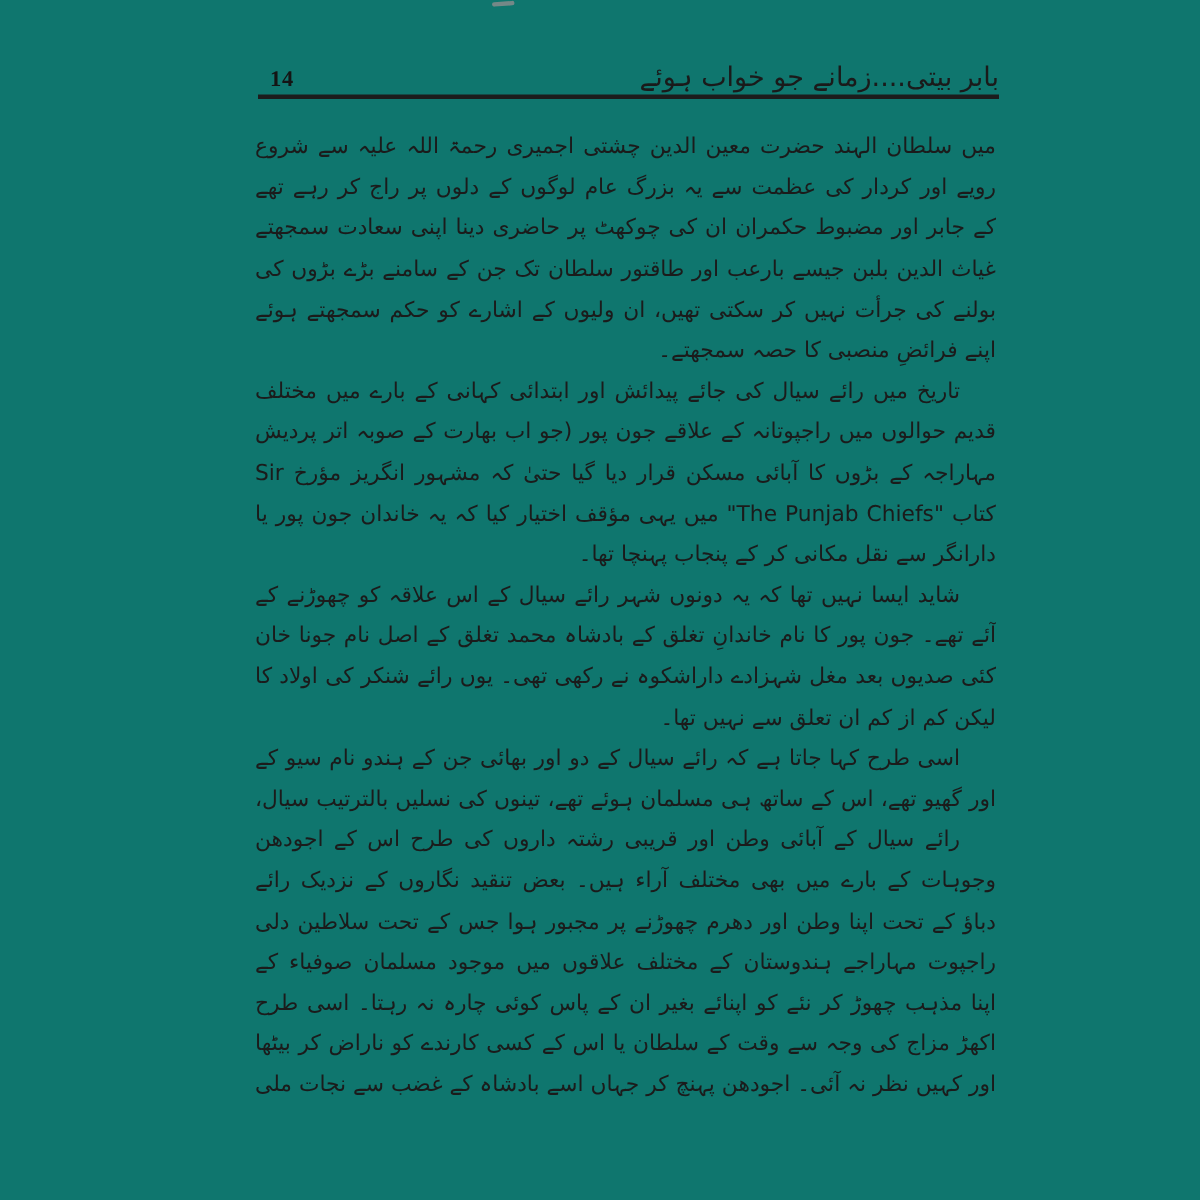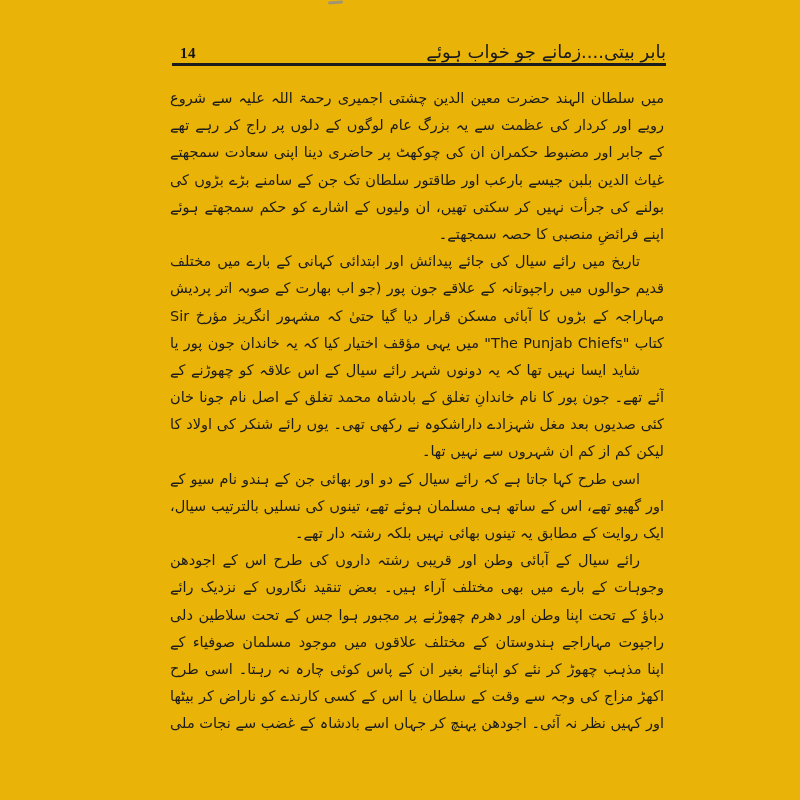--- a/index.html
+++ b/index.html
@@ -7,21 +7,21 @@
     padding: 0;
     width: 800px;
     height: 800px;
     background: #fdfdfd;
     font-family: "DejaVu Sans", sans-serif;
     overflow: hidden;
   }
   .scan-page {
     position: absolute;
     inset: 0;
-    background: #eab308;
+    background: #0f766e;
   }
   
   .speck {
     position: absolute;
     top: 1px;
     left: 328px;
     width: 15px;
     height: 3px;
     background: #8d8d8d;
     border-radius: 2px;
@@ -101,27 +101,27 @@
       <div class="tline">میں سلطان الہند حضرت معین الدین چشتی اجمیری رحمۃ اللہ علیہ سے شروع ہوا تھا۔ جہاں اپنے انسان دوست</div>
       <div class="tline">رویے اور کردار کی عظمت سے یہ بزرگ عام لوگوں کے دلوں پر راج کر رہے تھے وہیں دلی کے خاندانِ غلاماں</div>
       <div class="tline">کے جابر اور مضبوط حکمران ان کی چوکھٹ پر حاضری دینا اپنی سعادت سمجھتے تھے۔ شمس الدین التمش سے لے کر</div>
       <div class="tline">غیاث الدین بلبن جیسے بارعب اور طاقتور سلطان تک جن کے سامنے بڑے بڑوں کی آنکھیں اٹھنے اور زبانیں</div>
       <div class="tline">بولنے کی جرأت نہیں کر سکتی تھیں، ان ولیوں کے اشارے کو حکم سمجھتے ہوئے سر تسلیم خم کرتے اور اسے پورا کرنا</div>
       <div class="tline endline">اپنے فرائضِ منصبی کا حصہ سمجھتے۔</div>
       <div class="tline indent">تاریخ میں رائے سیال کی جائے پیدائش اور ابتدائی کہانی کے بارے میں مختلف آراء ملتی ہیں۔</div>
       <div class="tline">قدیم حوالوں میں راجپوتانہ کے علاقے جون پور (جو اب بھارت کے صوبہ اتر پردیش کا حصہ ہے) کو اس</div>
       <div class="tline">مہاراجہ کے بڑوں کا آبائی مسکن قرار دیا گیا حتیٰ کہ مشہور انگریز مؤرخ Sir Henry Griffin نے اپنی</div>
       <div class="tline">کتاب "The Punjab Chiefs" میں یہی مؤقف اختیار کیا کہ یہ خاندان جون پور یا وہاں سے قریبی جگہ</div>
+      <div class="tline endline">دارانگر سے نقل مکانی کر کے پنجاب پہنچا تھا۔</div>
       <div class="tline indent">شاید ایسا نہیں تھا کہ یہ دونوں شہر رائے سیال کے اس علاقہ کو چھوڑنے کے صدیوں بعد وجود میں</div>
       <div class="tline">آئے تھے۔ جون پور کا نام خاندانِ تغلق کے بادشاہ محمد تغلق کے اصل نام جونا خان پر رکھا گیا اور دارانگر کی بنیاد</div>
       <div class="tline">کئی صدیوں بعد مغل شہزادے داراشکوہ نے رکھی تھی۔ یوں رائے شنکر کی اولاد کا تعلق ان علاقوں سے ضرور ہوگا</div>
-      <div class="tline endline">لیکن کم از کم ان شہروں سے نہیں تھا۔</div>
+      <div class="tline endline">لیکن کم از کم ان تعلق سے نہیں تھا۔</div>
       <div class="tline indent">اسی طرح کہا جاتا ہے کہ رائے سیال کے دو اور بھائی جن کے ہندو نام سیو کے ساتھ ملتے جلتے ٹیو</div>
       <div class="tline">اور گھیو تھے، اس کے ساتھ ہی مسلمان ہوئے تھے، تینوں کی نسلیں بالترتیب سیال، ٹوانہ اور گھیبہ کہلائیں۔</div>
-      <div class="tline endline">ایک روایت کے مطابق یہ تینوں بھائی نہیں بلکہ رشتہ دار تھے۔</div>
       <div class="tline indent">رائے سیال کے آبائی وطن اور قریبی رشتہ داروں کی طرح اس کے اجودھن (پاکپتن) پہنچنے کی</div>
       <div class="tline">وجوہات کے بارے میں بھی مختلف آراء ہیں۔ بعض تنقید نگاروں کے نزدیک رائے سیال بھی اسی ضرورت اور</div>
       <div class="tline">دباؤ کے تحت اپنا وطن اور دھرم چھوڑنے پر مجبور ہوا جس کے تحت سلاطین دلی کے ستائے ہندو اور خاص طور پر</div>
       <div class="tline">راجپوت مہاراجے ہندوستان کے مختلف علاقوں میں موجود مسلمان صوفیاء کے پاس پناہ لینے کے لئے پہنچتے تو</div>
       <div class="tline">اپنا مذہب چھوڑ کر نئے کو اپنائے بغیر ان کے پاس کوئی چارہ نہ رہتا۔ اسی طرح رائے شنکر کا بیٹا بھی اپنے</div>
       <div class="tline">اکھڑ مزاج کی وجہ سے وقت کے سلطان یا اس کے کسی کارندے کو ناراض کر بیٹھا تو جائے پناہ بابا فریدؒ کے علاوہ</div>
       <div class="tline">اور کہیں نظر نہ آئی۔ اجودھن پہنچ کر جہاں اسے بادشاہ کے غضب سے نجات ملی وہیں مرد مومن کی نگاہِ کامل سے</div>
     </div>
 </div>
 

